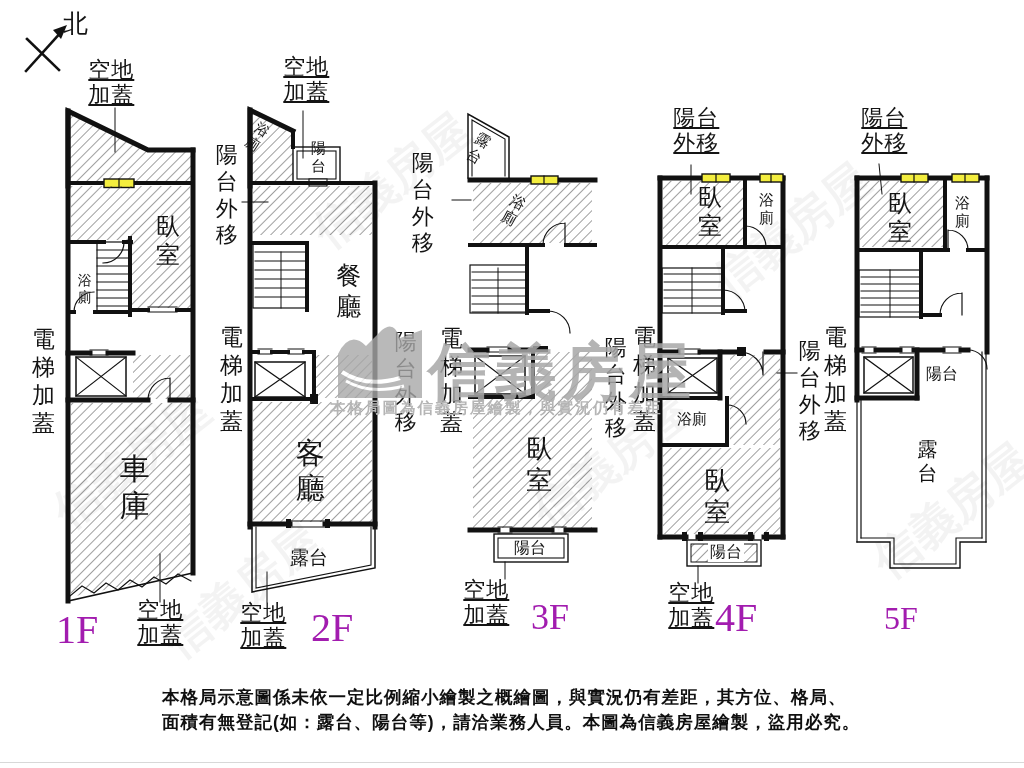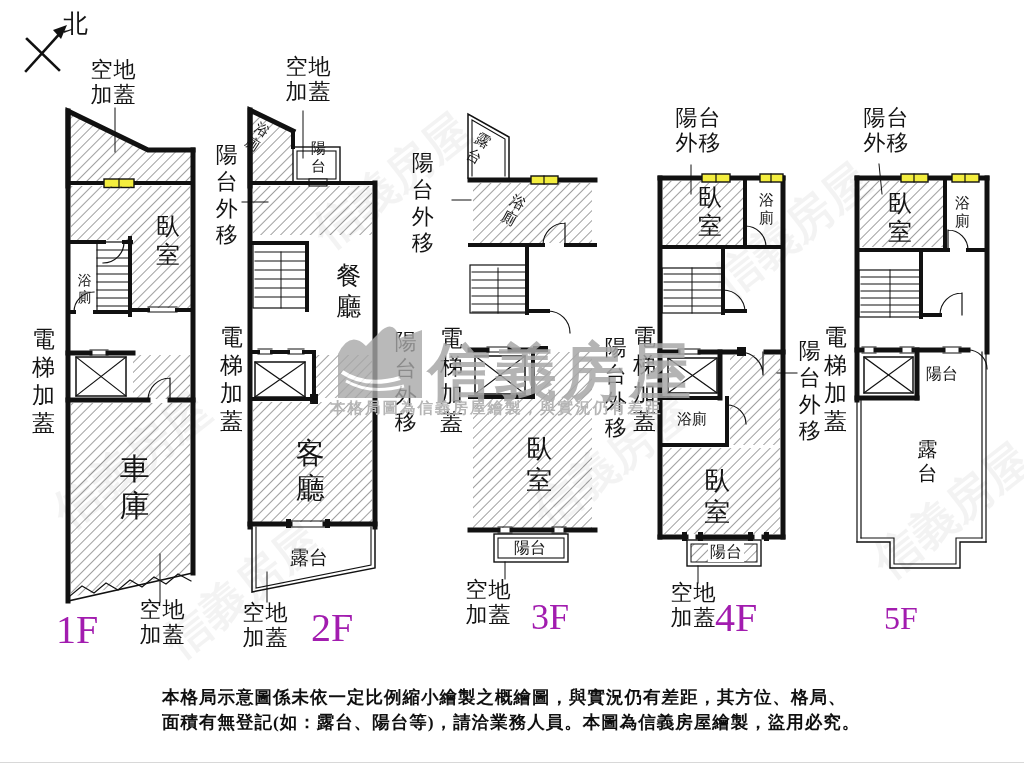--- a/index.html
+++ b/index.html
@@ -2,35 +2,35 @@
 <html><head>
 <meta charset="utf-8">
 <style>
   html,body{margin:0;padding:0;background:#fff;}
   .stage{position:relative;width:1024px;height:768px;background:#fff;overflow:hidden;
          font-family:"Liberation Serif",serif;}
   svg.plan{position:absolute;left:0;top:0;}
   .lbl{position:absolute;color:#141414;line-height:1.25;white-space:nowrap;
        font-family:"Liberation Serif",serif;}
   .v{white-space:normal;width:1.25em;word-break:break-all;text-align:center;line-height:1.22;}
-  .two{white-space:normal;width:2.3em;word-break:break-all;text-align:right;line-height:1.13;letter-spacing:1px;}
+  .two{white-space:normal;width:2.3em;word-break:break-all;text-align:center;line-height:1.13;letter-spacing:1px;text-decoration:underline;}
   .fid{position:absolute;color:#a21caf;font-family:"Liberation Serif",serif;}
   .tilt{transform-origin:top left;}
   .whitebg{background:#fff;padding:0 2px;}
   .wm-brand{position:absolute;left:428px;top:330px;font-size:62px;font-weight:bold;
             color:#a8a8a8;letter-spacing:5px;opacity:.85;white-space:nowrap;
             font-family:"Liberation Sans",sans-serif;}
   .wm-notice{position:absolute;left:330px;top:398px;font-size:15.5px;font-weight:bold;
              color:#b5b5b5;letter-spacing:2px;white-space:nowrap;
              font-family:"Liberation Sans",sans-serif;}
   .faint{position:absolute;color:#000;opacity:.045;transform:rotate(-38deg);
          font-size:46px;font-weight:bold;white-space:nowrap;
          font-family:"Liberation Sans",sans-serif;}
   .disc{position:absolute;left:162px;top:685px;width:740px;color:#0f0f0f;
-        font-family:Liberation Serif, serif;font-weight:700;
+        font-family:Liberation Sans, sans-serif;font-weight:700;
         font-size:17.5px;line-height:24.6px;letter-spacing:1px;white-space:nowrap;}
   .pageline{position:absolute;left:0;top:762px;width:1024px;height:1px;background:#d8d8d8;}
 </style>
 </head>
 <body>
 
 <div class="stage">
 
 <svg class="plan" width="1024" height="768" viewBox="0 0 1024 768" stroke="#111" fill="none" stroke-linecap="square">
   <defs>

